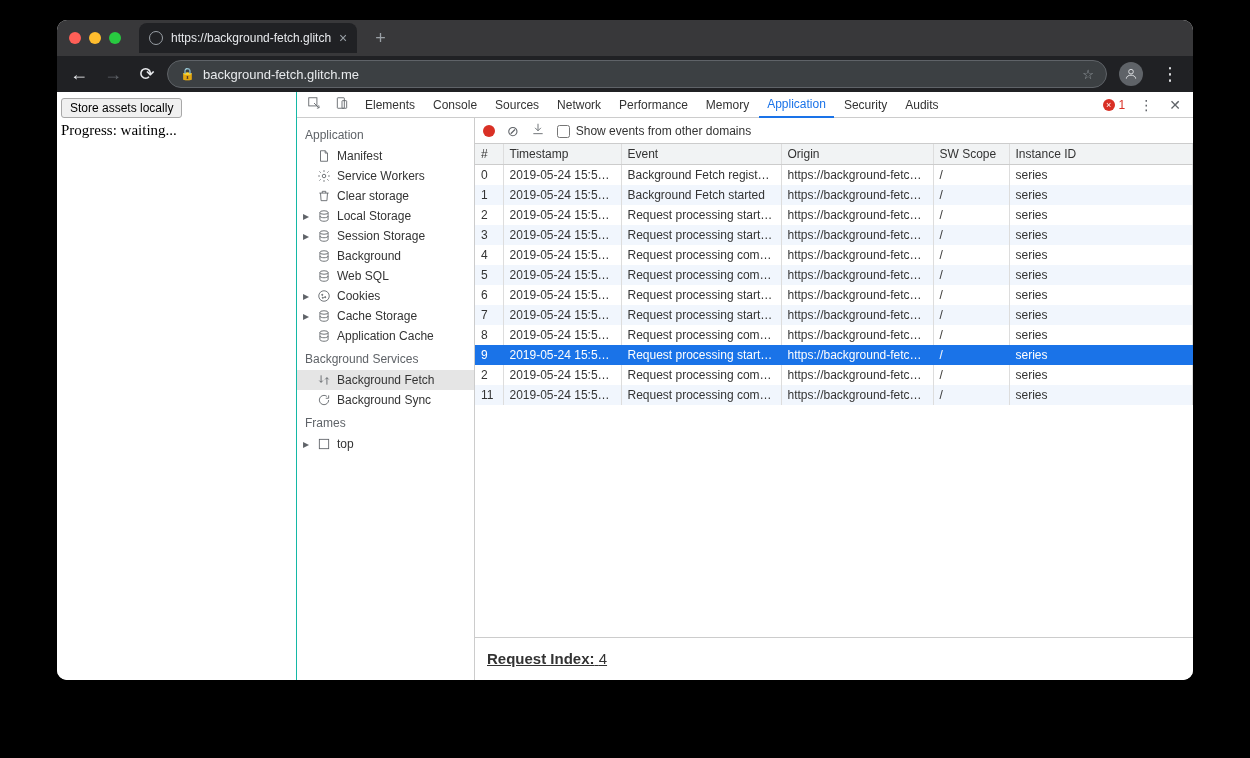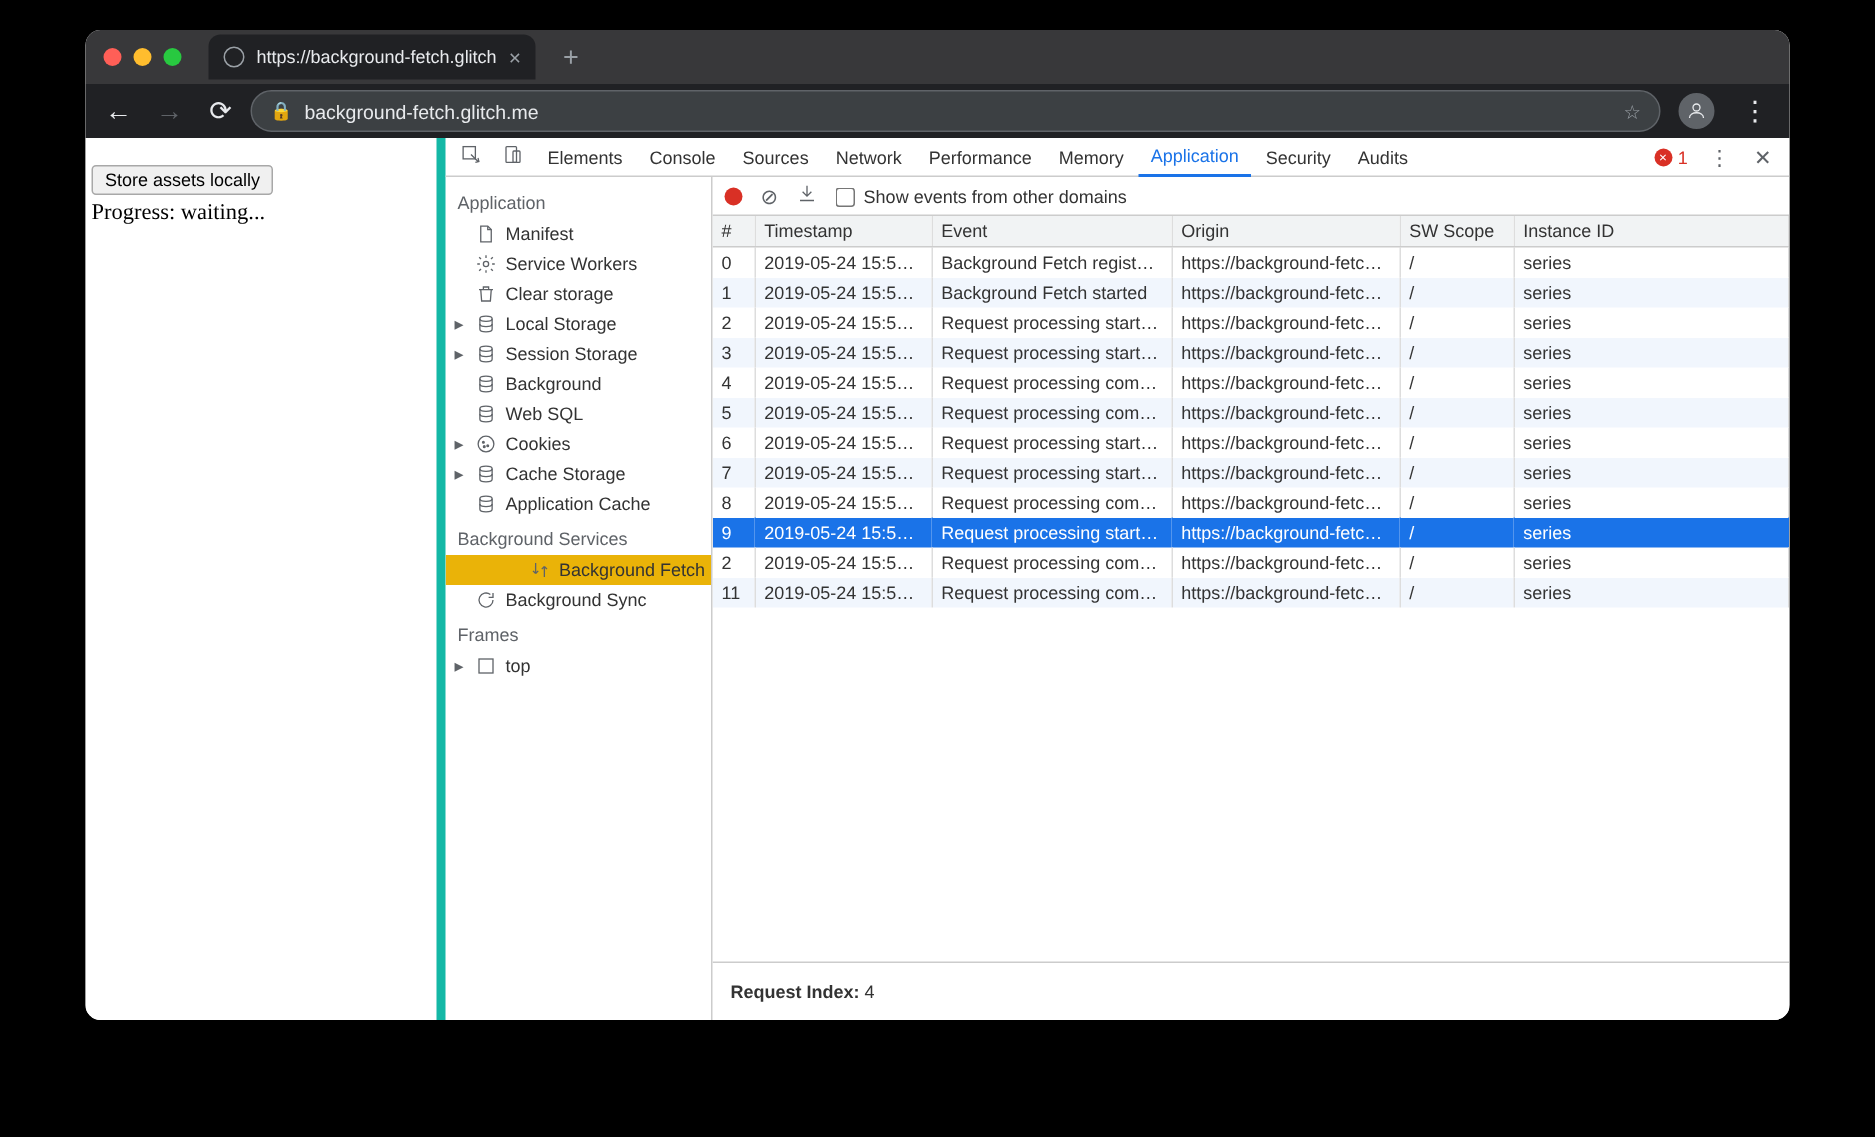--- a/index.html
+++ b/index.html
@@ -17,53 +17,53 @@
 .newtab { color: #9aa0a6; font-size: 18px; margin-left: 10px; }
 .toolbar { background: #202124; height: 36px; display: flex; align-items: center; padding: 0 8px; gap: 6px; }
 .navbtn { width: 28px; height: 28px; display: flex; align-items: center; justify-content: center; color: #e8eaed; font-size: 18px; }
 .navbtn.dim { color: #5f6368; }
 .urlbar { flex: 1; background: #3c4043; border: 1px solid #5f6368; border-radius: 16px; height: 28px; display: flex; align-items: center; padding: 0 12px; color: #e8eaed; font-size: 13px; gap: 8px; }
 .lock { font-size: 12px; color: #9aa0a6; }
 .urlbar .star { margin-left: auto; color: #9aa0a6; }
 .avatar { width: 24px; height: 24px; border-radius: 50%; background: #5f6368; margin: 0 6px; display:flex; align-items:center; justify-content:center; color:#e8eaed; font-size:14px; }
 .menu { color: #e8eaed; font-size: 18px; padding: 0 6px; }
 .content { flex: 1; display: flex; background: #fff; overflow: hidden; }
-.pagepane { width: 240px; border-right: 6px solid #14b8a6; padding: 18px 4px; }
+.pagepane { width: 240px; border-right: 1px solid #14b8a6; padding: 6px 4px; }
 .storebtn { border: 1px solid #a8a8a8; padding: 2px 8px; font-size: 12px; background: #f0f0f0; border-radius: 3px; display: inline-block; }
 .progress { font-family: Georgia, serif; font-size: 15px; margin-top: 4px; }
 .devtools { flex: 1; display: flex; flex-direction: column; font-size: 12px; color: #333; }
 .dt-tabs { height: 26px; border-bottom: 1px solid #ccc; display: flex; align-items: center; padding: 0 4px; gap: 2px; justify-content: space-between; }
 .dt-tabs .ico { padding: 0 6px; color: #5f6368; font-size: 14px; }
 .dt-tab { padding: 0 8px; height: 26px; display: flex; align-items: center; color: #333; cursor: pointer; }
 .dt-tab.active { border-bottom: 2px solid #1a73e8; color: #1a73e8; }
 .dt-flex { flex: 1; }
 .err { color: #d93025; display: flex; align-items: center; gap: 4px; padding: 0 6px; }
 .err .circ { width: 12px; height: 12px; border-radius: 50%; background: #d93025; color: #fff; font-size: 9px; display: flex; align-items: center; justify-content: center; }
 .closeX { padding: 0 8px; font-size: 14px; color: #5f6368; }
 .dt-body { flex: 1; display: flex; overflow: hidden; }
 .sidebar { width: 178px; border-right: 1px solid #ccc; overflow-y: auto; padding: 4px 0; }
 .sb-head { padding: 6px 8px 4px 8px; color: #5f6368; font-size: 12px; }
 .sb-item { padding: 3px 4px 3px 20px; display: flex; align-items: center; gap: 6px; cursor: pointer; color: #333; }
-.sb-item.sel { background: #eab308; justify-content: flex-end; }
+.sb-item.sel { background: #e5e5e5; }
 .sb-item .tri { width: 8px; display: inline-block; color: #5f6368; margin-left: -14px; }
 .sb-ico { width: 14px; height: 14px; display: inline-flex; align-items: center; justify-content: center; color: #5f6368; font-size: 12px; }
 .mainpane { flex: 1; display: flex; flex-direction: column; overflow: hidden; }
 .tbar { height: 26px; border-bottom: 1px solid #ccc; display: flex; align-items: center; padding: 0 8px; gap: 12px; }
 .rec { width: 12px; height: 12px; border-radius: 50%; background: #d93025; }
 .tbar .tico { color: #5f6368; font-size: 14px; }
 .chk { display: flex; align-items: flex-end; gap: 6px; }
 .chk input { margin: 0; }
 .tablewrap { flex: 1; overflow: auto; border-bottom: 1px solid #ccc; }
 table { width: 100%; border-collapse: collapse; font-size: 12px; table-layout: fixed; }
 th, td { text-align: left; padding: 3px 6px; border-right: 1px solid #ddd; white-space: nowrap; overflow: hidden; text-overflow: ellipsis; }
 th { background: #f1f3f4; border-bottom: 1px solid #ccc; font-weight: 400; color: #333; position: sticky; top:0; }
 tbody tr:nth-child(even) { background: #f1f6fd; }
 tbody tr.sel { background: #1a73e8; color: #fff; }
 tbody tr.sel td { border-right-color: #1a73e8; }
-.detail { padding: 10px 12px; font-size: 12px; line-height: 1.5; }
+.detail { padding: 10px 12px; font-size: 15px; line-height: 1.5; text-decoration: underline; }
 .detail .mono { font-family: Menlo, Consolas, monospace; }
 svg.icon { width: 14px; height: 14px; stroke: currentColor; fill: none; stroke-width: 1.5; }
 </style>
 </head>
 <body>
 
 <div class="window">
 
   <div class="titlebar">
     <div class="traffic">

